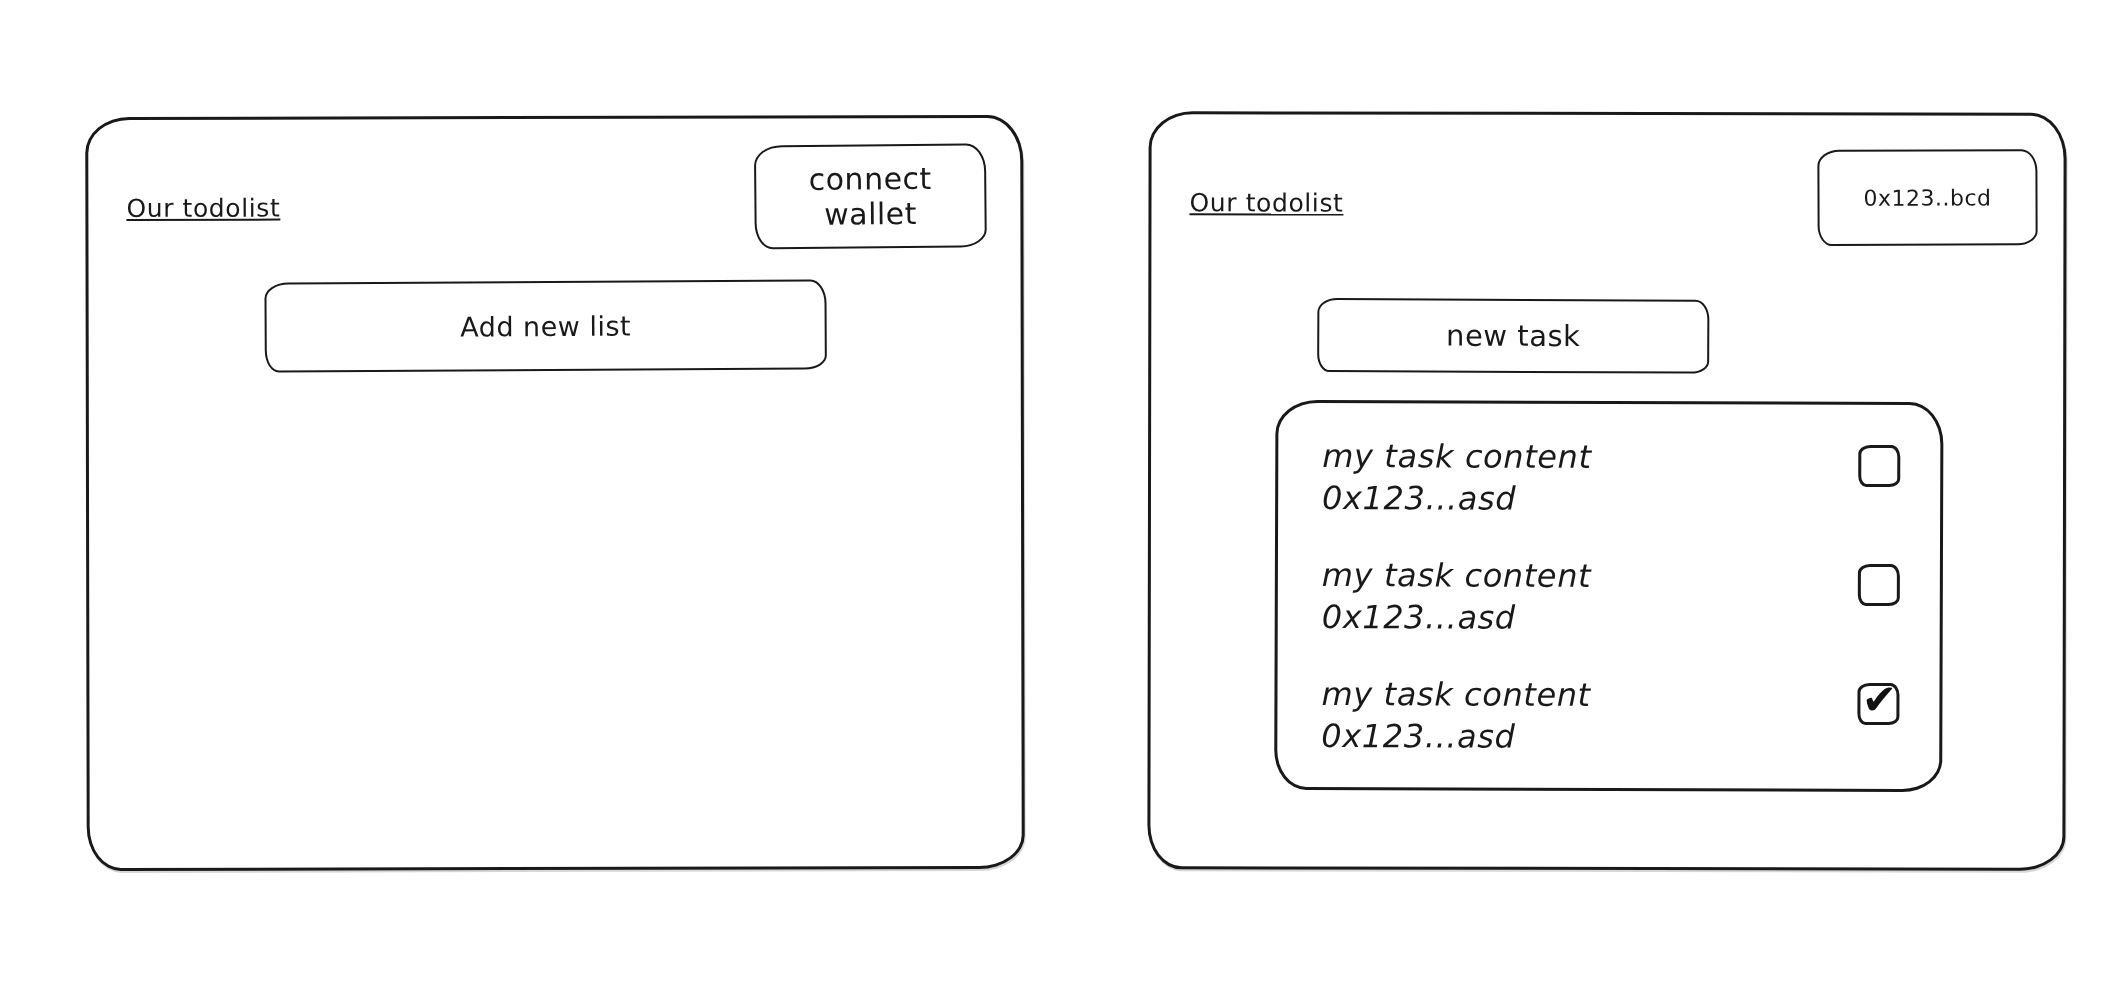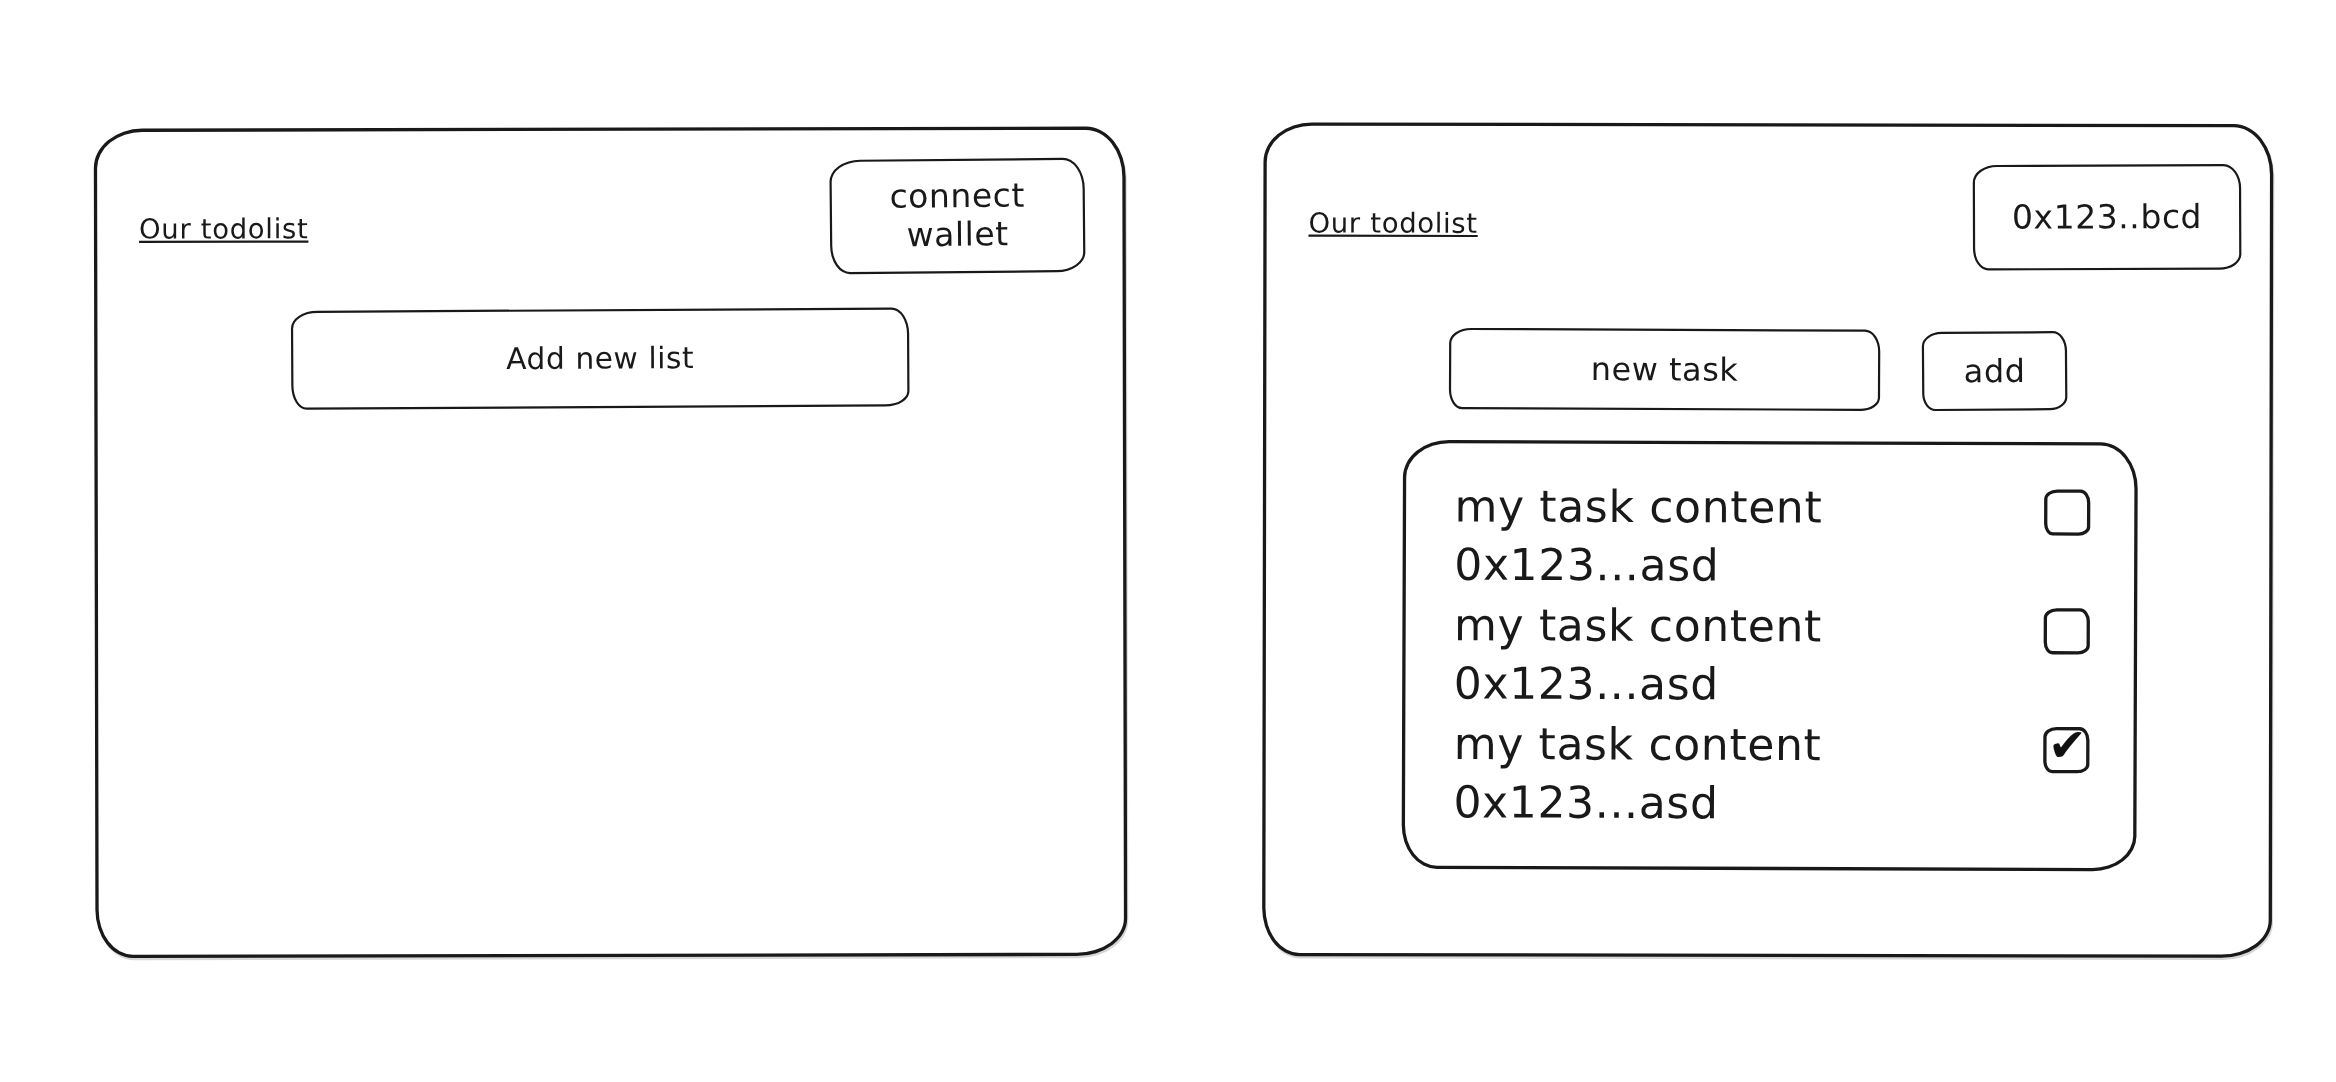--- a/index.html
+++ b/index.html
@@ -62,23 +62,23 @@
   #connect-wallet-button .wrap-label { display: inline-block; max-width: 160px; }
 
   #add-new-list-button {
     left: 176px; top: 162px; width: 562px; height: 90px;
     border-radius: 24px 16px 22px 14px / 16px 24px 14px 22px;
     font-size: 27px;
     transform: rotate(-0.2deg);
   }
 
   #wallet-address-button {
-    right: 26px; top: 34px; width: 244px; height: 96px;
+    right: 26px; top: 34px; width: 220px; height: 96px;
     border-radius: 22px 16px 20px 14px / 16px 22px 14px 20px;
-    font-size: 30px;
+    font-size: 22px;
     transform: rotate(-0.3deg);
   }
 
   #new-task-input {
     position: absolute;
     left: 166px; top: 184px; width: 392px; height: 74px;
     box-sizing: border-box;
     background: #ffffff;
     border: 2.5px solid #191919;
     border-radius: 20px 14px 18px 12px / 14px 20px 12px 18px;
@@ -111,21 +111,21 @@
     display: flex;
     flex-direction: column;
     justify-content: space-between;
     transform: rotate(0.1deg);
   }
   .task-row {
     display: flex;
     justify-content: space-between;
     align-items: flex-start;
   }
-  .task-text { font-size: 40px; line-height: 1.32; letter-spacing: 0.6px; }
+  .task-text { font-size: 32px; line-height: 1.32; letter-spacing: 0.6px; font-style: italic; }
   .checkbox {
     width: 42px; height: 42px;
     margin-top: 8px;
     box-sizing: border-box;
     border: 3px solid #191919;
     border-radius: 12px 9px 11px 8px / 9px 12px 8px 11px;
     background: #ffffff;
     display: flex;
     align-items: center;
     justify-content: center;
@@ -156,23 +156,20 @@
 
 <div class="frame" id="right-frame">
   <div class="app-title" id="right-title">Our todolist</div>
 
   <button class="sketch-btn" id="wallet-address-button">
     <span>0x123..bcd</span>
   </button>
 
   <input type="text" id="new-task-input" placeholder="new task" style="">
 
-  <button class="sketch-btn" id="add-task-button">
-    <span>add</span>
-  </button>
 
   <div id="task-list">
 
     <div class="task-row">
       <div class="task-text">
         <div>my task content</div>
         <div>0x123...asd</div>
       </div>
       <div class="checkbox">
         <span class="check-glyph"></span>

